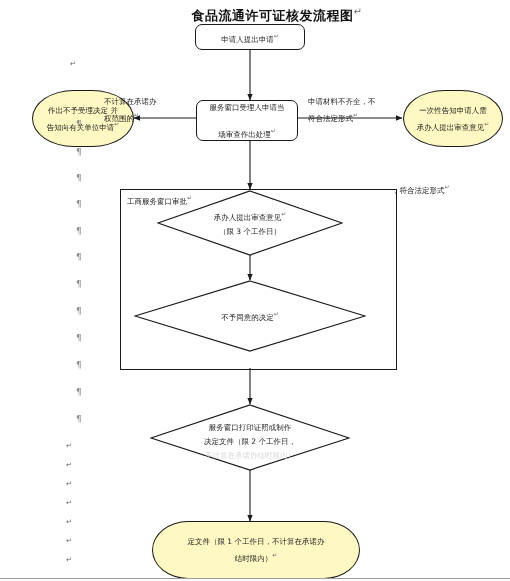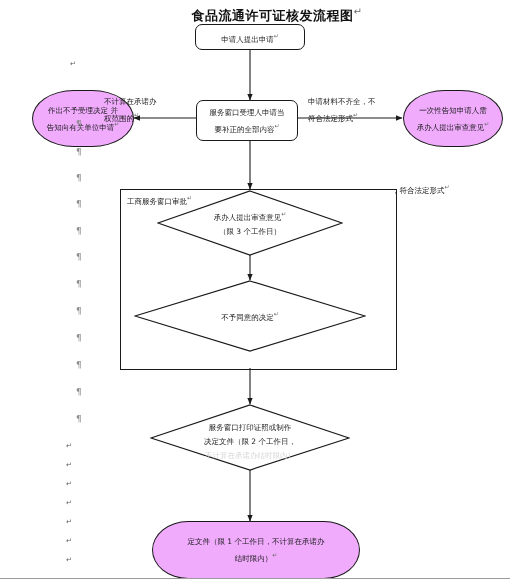--- a/index.html
+++ b/index.html
@@ -57,21 +57,21 @@
 
   
   .rbox {
     border: 1px solid #1a1a1a;
     border-radius: 7px;
     background: #ffffff;
   }
   .stadium {
     border: 1px solid #1a1a1a;
     border-radius: 44px / 30px;
-    background: #f0abfc;
+    background: #fef9c3;
   }
 
   
   .diamond-wrap {
     position: absolute;
   }
   .diamond-wrap svg {
     position: absolute;
     left: 0;
     top: 0;
@@ -199,24 +199,24 @@
   </span>
 </div>
 
 <div class="node stadium" id="node-reject" style="left:32px; top:90px; width:102px; height:57px;">
   <span class="ln">作出不予受理决定 并</span>
   <span class="ln">
     <span>告知向有关单位申请</span><span class="sup-mark">↵</span>
   </span>
 </div>
 
-<div class="node rbox" id="node-window-accept" style="left:196px; top:100px; width:102px; height:41px;">
+<div class="node rbox" id="node-window-accept" style="left:196px; top:100px; width:102px; height:41px;justify-content:space-between;">
   <span class="ln">服务窗口受理人申请当</span>
   <span class="ln">
-    <span>要补正的全部内容</span><span class="sup-mark">↵</span>
+    <span>场审查作出处理</span><span class="sup-mark">↵</span>
   </span>
 </div>
 
 <div class="node stadium" id="node-notify-once" style="left:403px; top:90px; width:100px; height:57px;">
   <span class="ln">一次性告知申请人需</span>
   <span class="ln">
     <span>承办人提出审查意见</span><span class="sup-mark">↵</span>
   </span>
 </div>
 

